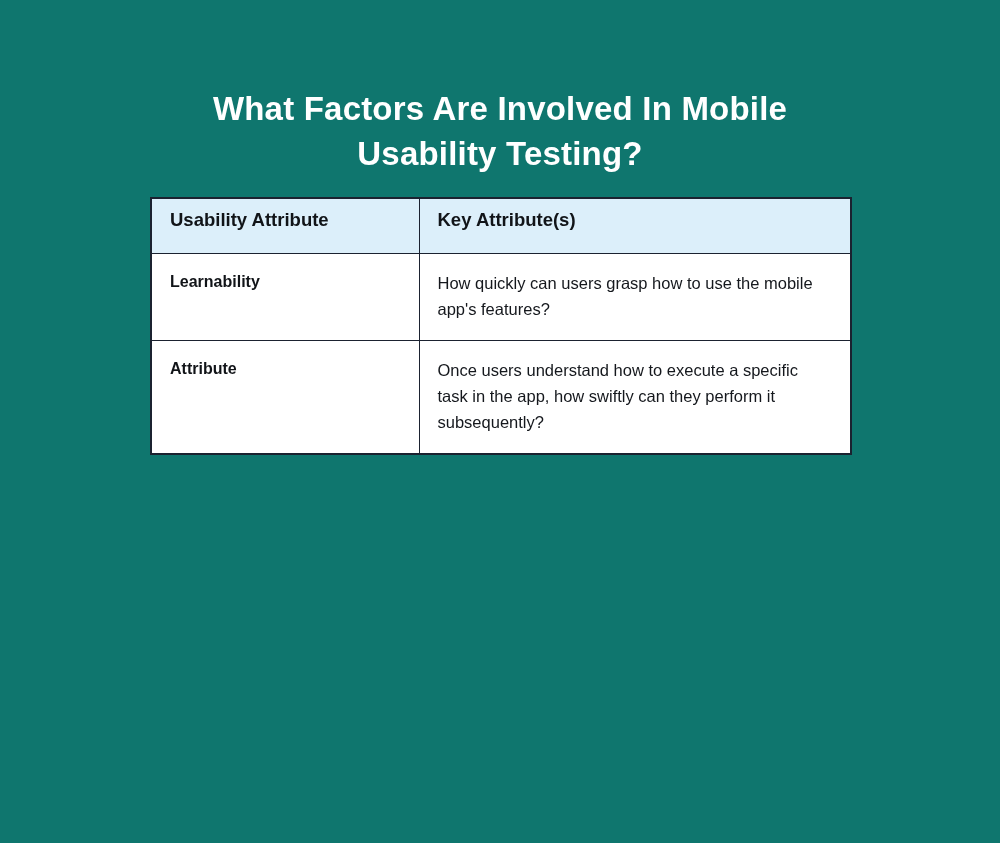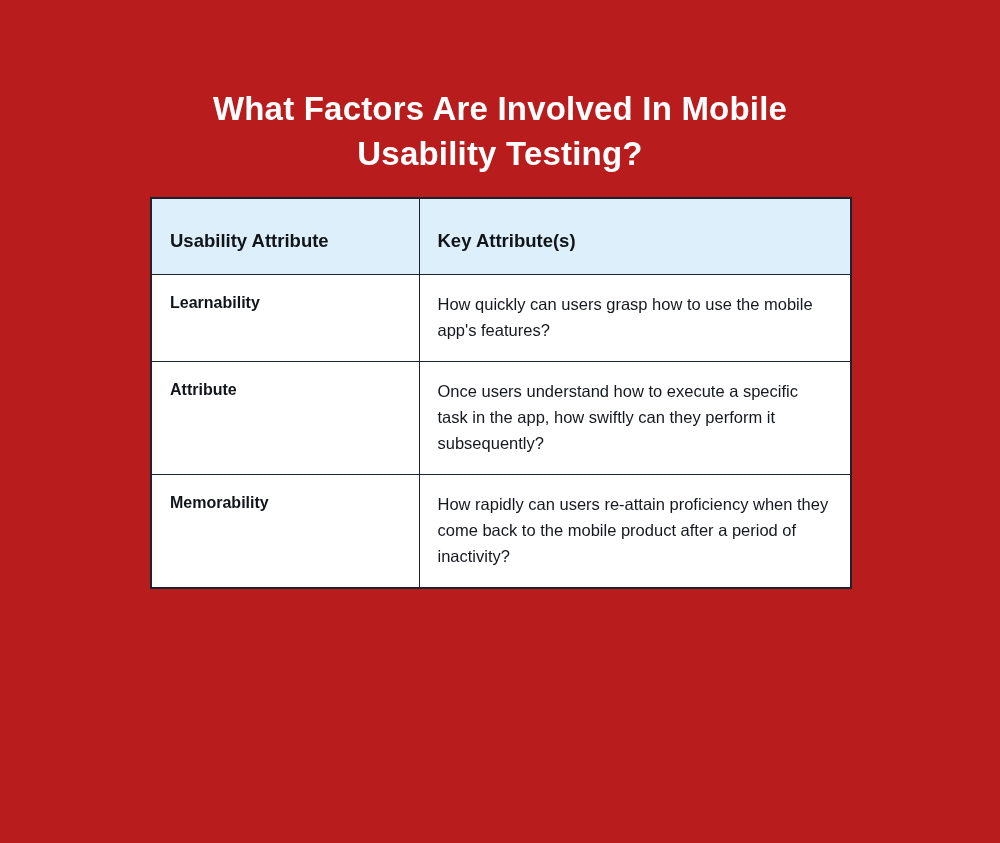--- a/index.html
+++ b/index.html
@@ -11,21 +11,21 @@
     width: 1000px;
     height: 843px;
     background: #3BB3E8;
     font-family: "Liberation Sans", sans-serif;
     overflow: hidden;
   }
   #infographic {
     width: 1000px;
     height: 843px;
     position: relative;
-    background: #b91c1c;
+    background: #0f766e;
   }
   #page-title {
     position: absolute;
     top: 64px;
     left: 150px;
     width: 700px;
     text-align: center;
     color: #ffffff;
     font-size: 33px;
     font-weight: bold;
@@ -50,21 +50,21 @@
     border: 1px solid #1b2230;
     vertical-align: top;
     padding: 16px 18px 18px 18px;
     text-align: left;
   }
   #usability-table thead th {
     background: #DCEFFA;
     font-size: 18.5px;
     font-weight: bold;
     color: #111418;
-    padding-top: 29px;
+    padding-top: 8px;
     padding-bottom: 20px;
     line-height: 26px;
   }
   .attr-cell {
     font-size: 16px;
     font-weight: bold;
     color: #111418;
     line-height: 24px;
     white-space: nowrap;
   }
@@ -111,22 +111,16 @@
         <td class="quest-cell">
           <p>How quickly can users grasp how to use the mobile app's features?</p>
         </td>
       </tr>
       <tr class="row-efficiency">
         <td class="attr-cell">Attribute</td>
         <td class="quest-cell">
           <p>Once users understand how to execute a specific task in the app, how swiftly can they perform it subsequently?</p>
         </td>
       </tr>
-      <tr class="row-memorability">
-        <td class="attr-cell">Memorability</td>
-        <td class="quest-cell">
-          <p>How rapidly can users re-attain proficiency when they come back to the mobile product after a period of inactivity?</p>
-        </td>
-      </tr>
     </tbody>
   </table>
 
 </div>
 
 </body></html>

